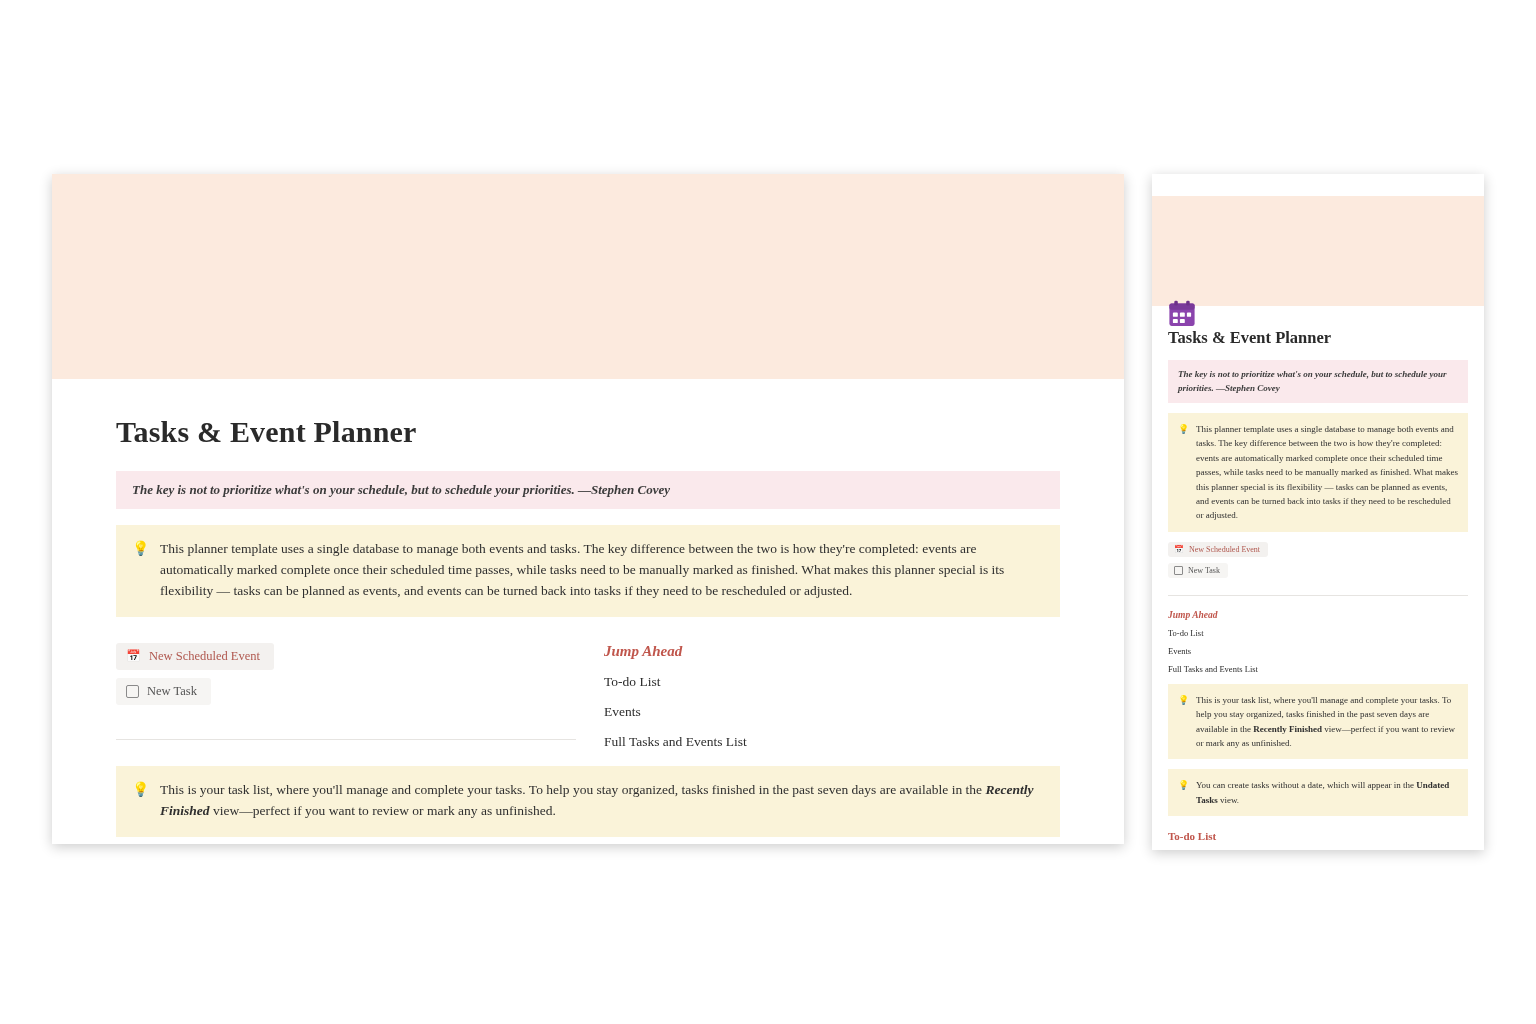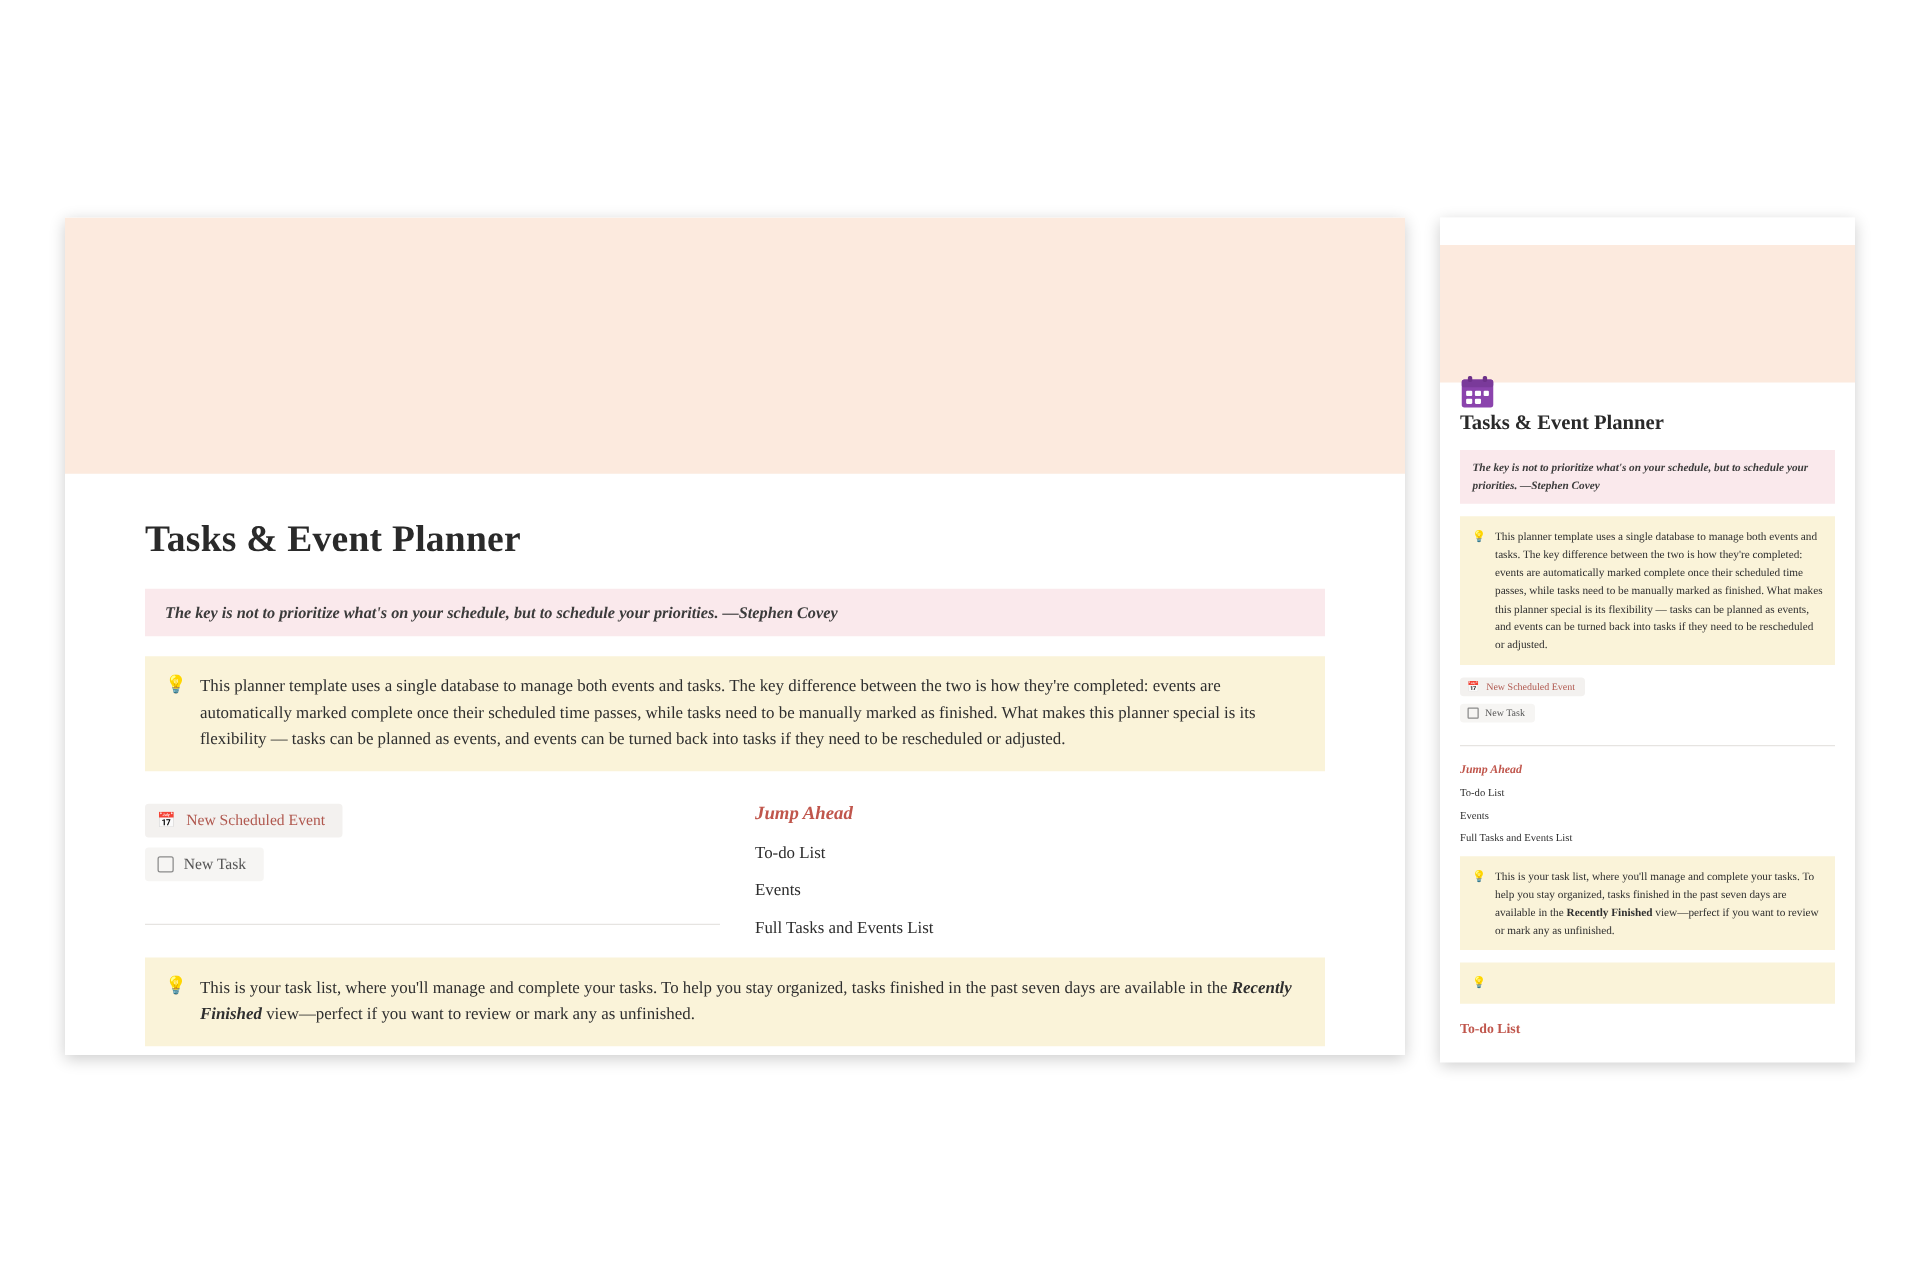--- a/index.html
+++ b/index.html
@@ -328,17 +328,22 @@
       <span class="m-bulb">💡</span>
       <span>
         <span>This is your task list, where you'll manage and complete your tasks. To help you stay organized, tasks finished in the past seven days are available in the</span>
         <b>Recently Finished</b>
         <span>view—perfect if you want to review or mark any as unfinished.</span>
       </span>
     </div>
 
     <div class="m-tip">
       <span class="m-bulb">💡</span>
+      <span>
+        <span>You can create tasks without a date, which will appear in the</span>
+        <b>Undated Tasks</b>
+        <span>view.</span>
+      </span>
     </div>
 
     <div class="m-section-title">To-do List</div>
   </div>
 </div>
 
 </body></html>

